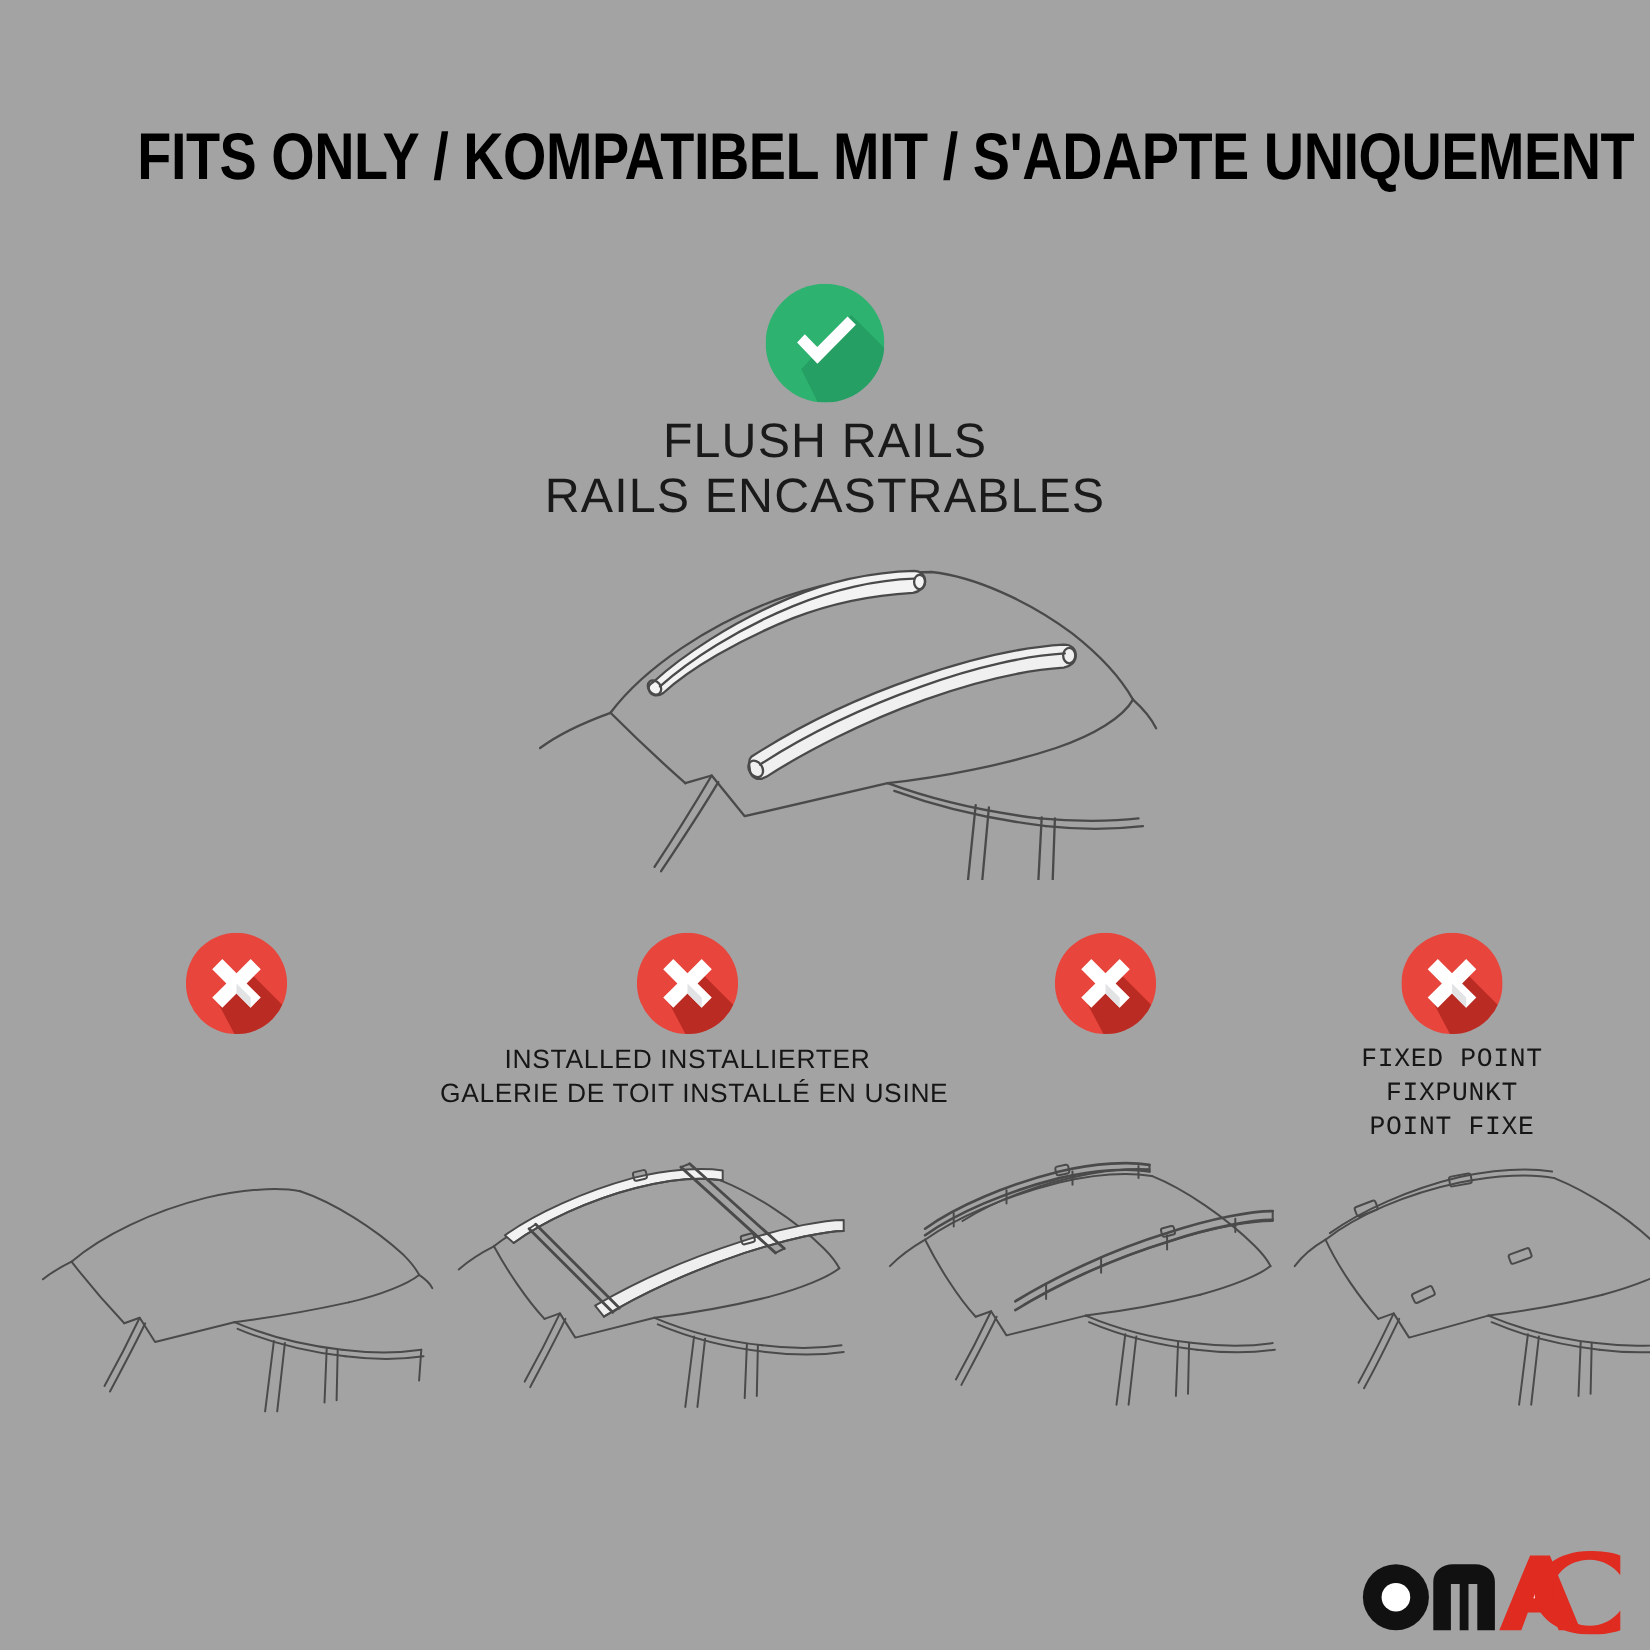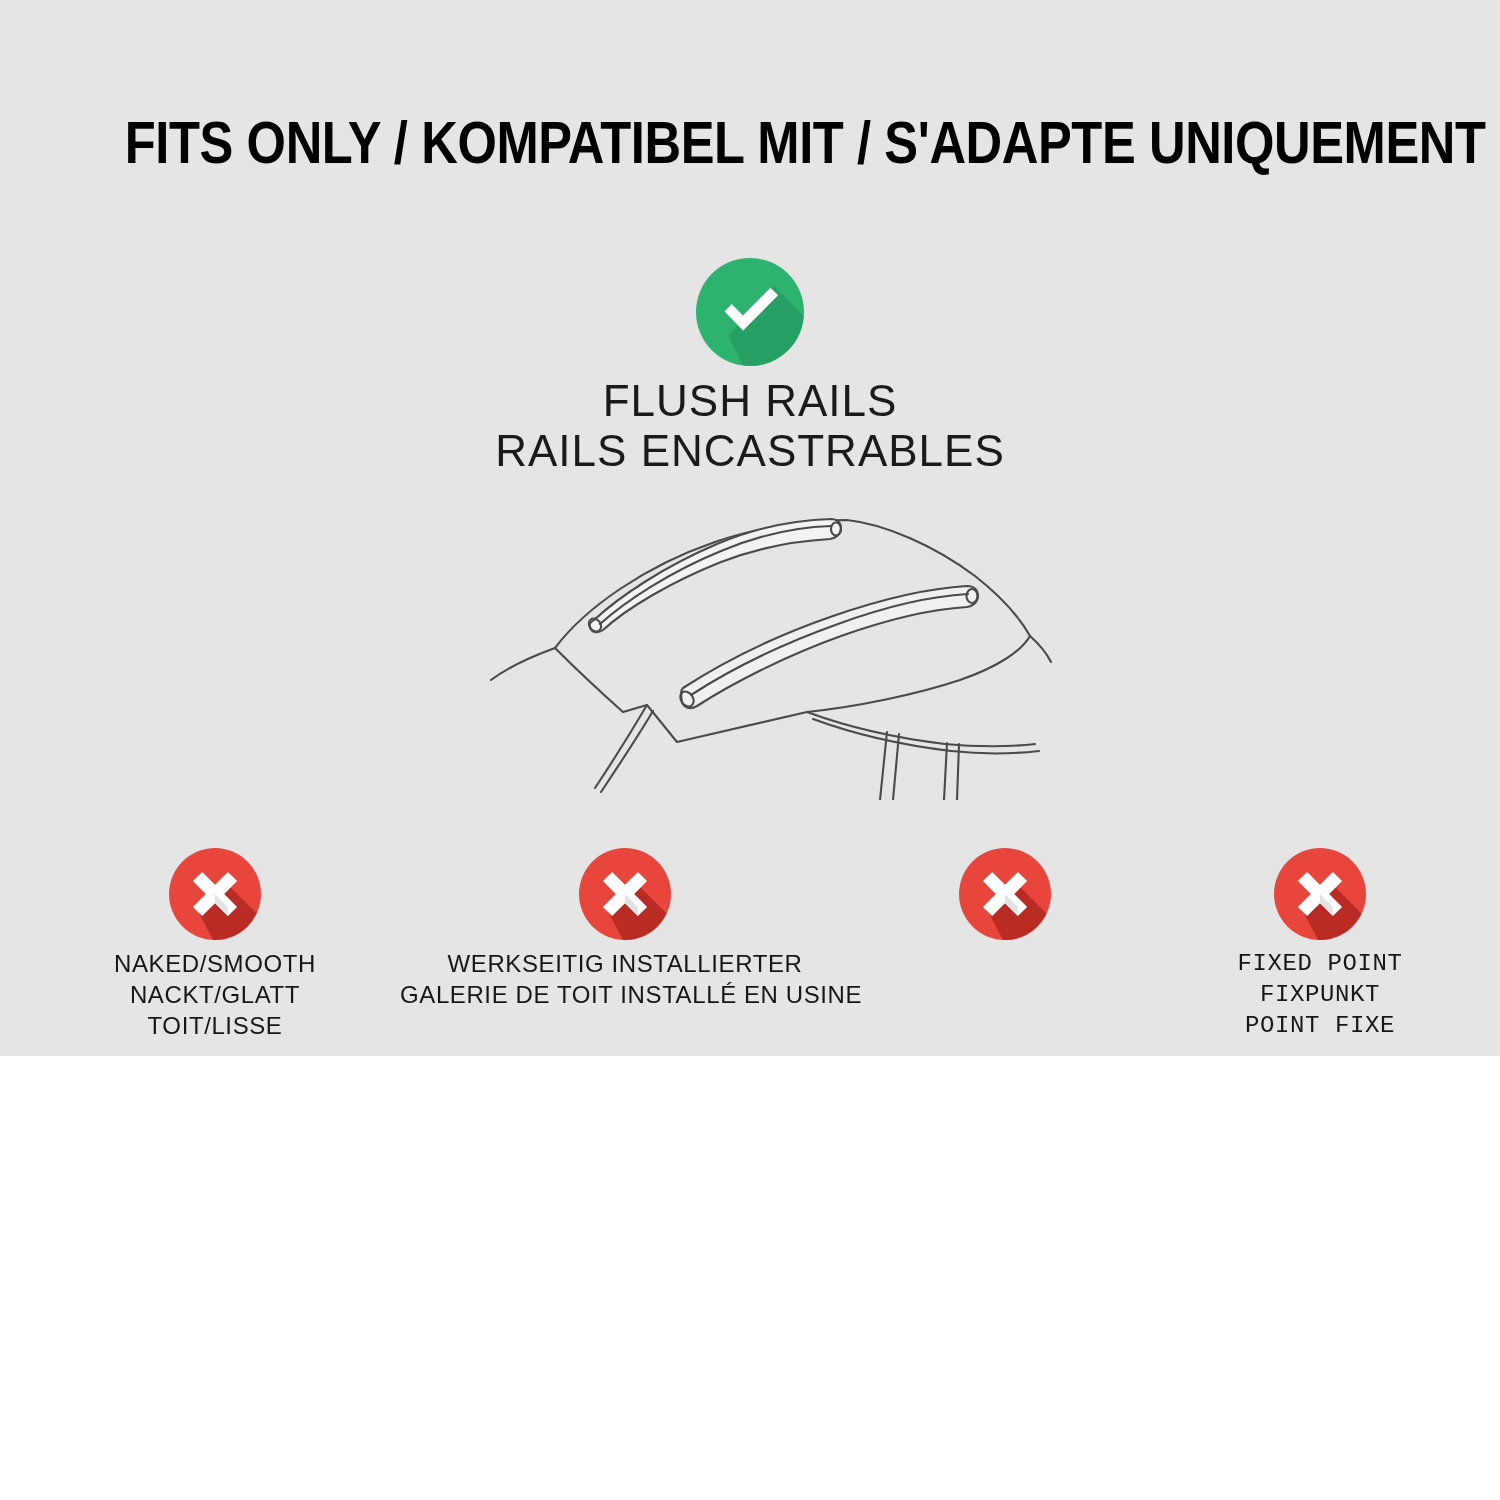--- a/index.html
+++ b/index.html
@@ -8,22 +8,22 @@
     padding: 0;
     background: #ffffff;
   }
   body {
     font-family: "Liberation Sans", sans-serif;
     -webkit-font-smoothing: antialiased;
   }
   #page {
     position: relative;
     width: 1500px;
-    height: 1056px;
-    background: #e5e5e5;
+    height: 1500px;
+    background: #a3a3a3;
     overflow: hidden;
   }
 
   
   .title-bar {
     position: absolute;
     left: 0;
     top: 108px;
     width: 1500px;
     text-align: center;
@@ -207,45 +207,40 @@
           </defs>
         <circle cx="50" cy="50" r="50" fill="#E8453C"></circle>
         <g clip-path="url(#xc0)">
           <polygon points="62,38 100,76 100,100 48,100 30,66" fill="#A8211B" opacity="0.72"></polygon>
         </g>
         <g clip-path="url(#xc0)">
           <path d="M36,26 L50,40 L64,26 L74,36 L60,50 L74,64 L64,74 L50,60 L36,74 L26,64 L40,50 L26,36 Z" fill="#FFFFFF"></path>
           <path d="M50,50 L64,64 L64,74 L50,60 Z" fill="#E2E3E5"></path>
         </g>
       </svg>
-      <div class="col-caption">
-        <div>NAKED/SMOOTH</div>
-        <div>NACKT/GLATT</div>
-        <div>TOIT/LISSE</div>
-      </div>
     </div>
 
     <div class="col col-1">
       <svg class="x-icon" viewBox="0 0 100 100" aria-label="x-circle-icon">
         <defs>
             <clipPath id="xc1">
               <circle cx="50" cy="50" r="50"></circle>
             </clipPath>
           </defs>
         <circle cx="50" cy="50" r="50" fill="#E8453C"></circle>
         <g clip-path="url(#xc1)">
           <polygon points="62,38 100,76 100,100 48,100 30,66" fill="#A8211B" opacity="0.72"></polygon>
         </g>
         <g clip-path="url(#xc1)">
           <path d="M36,26 L50,40 L64,26 L74,36 L60,50 L74,64 L64,74 L50,60 L36,74 L26,64 L40,50 L26,36 Z" fill="#FFFFFF"></path>
           <path d="M50,50 L64,64 L64,74 L50,60 Z" fill="#E2E3E5"></path>
         </g>
       </svg>
       <div class="col-caption">
-        <div>WERKSEITIG INSTALLIERTER</div>
+        <div>INSTALLED INSTALLIERTER</div>
         <div>GALERIE DE TOIT INSTALLÉ EN USINE</div>
       </div>
     </div>
 
     <div class="col col-2">
       <svg class="x-icon" viewBox="0 0 100 100" aria-label="x-circle-icon">
         <defs>
             <clipPath id="xc2">
               <circle cx="50" cy="50" r="50"></circle>
             </clipPath>

